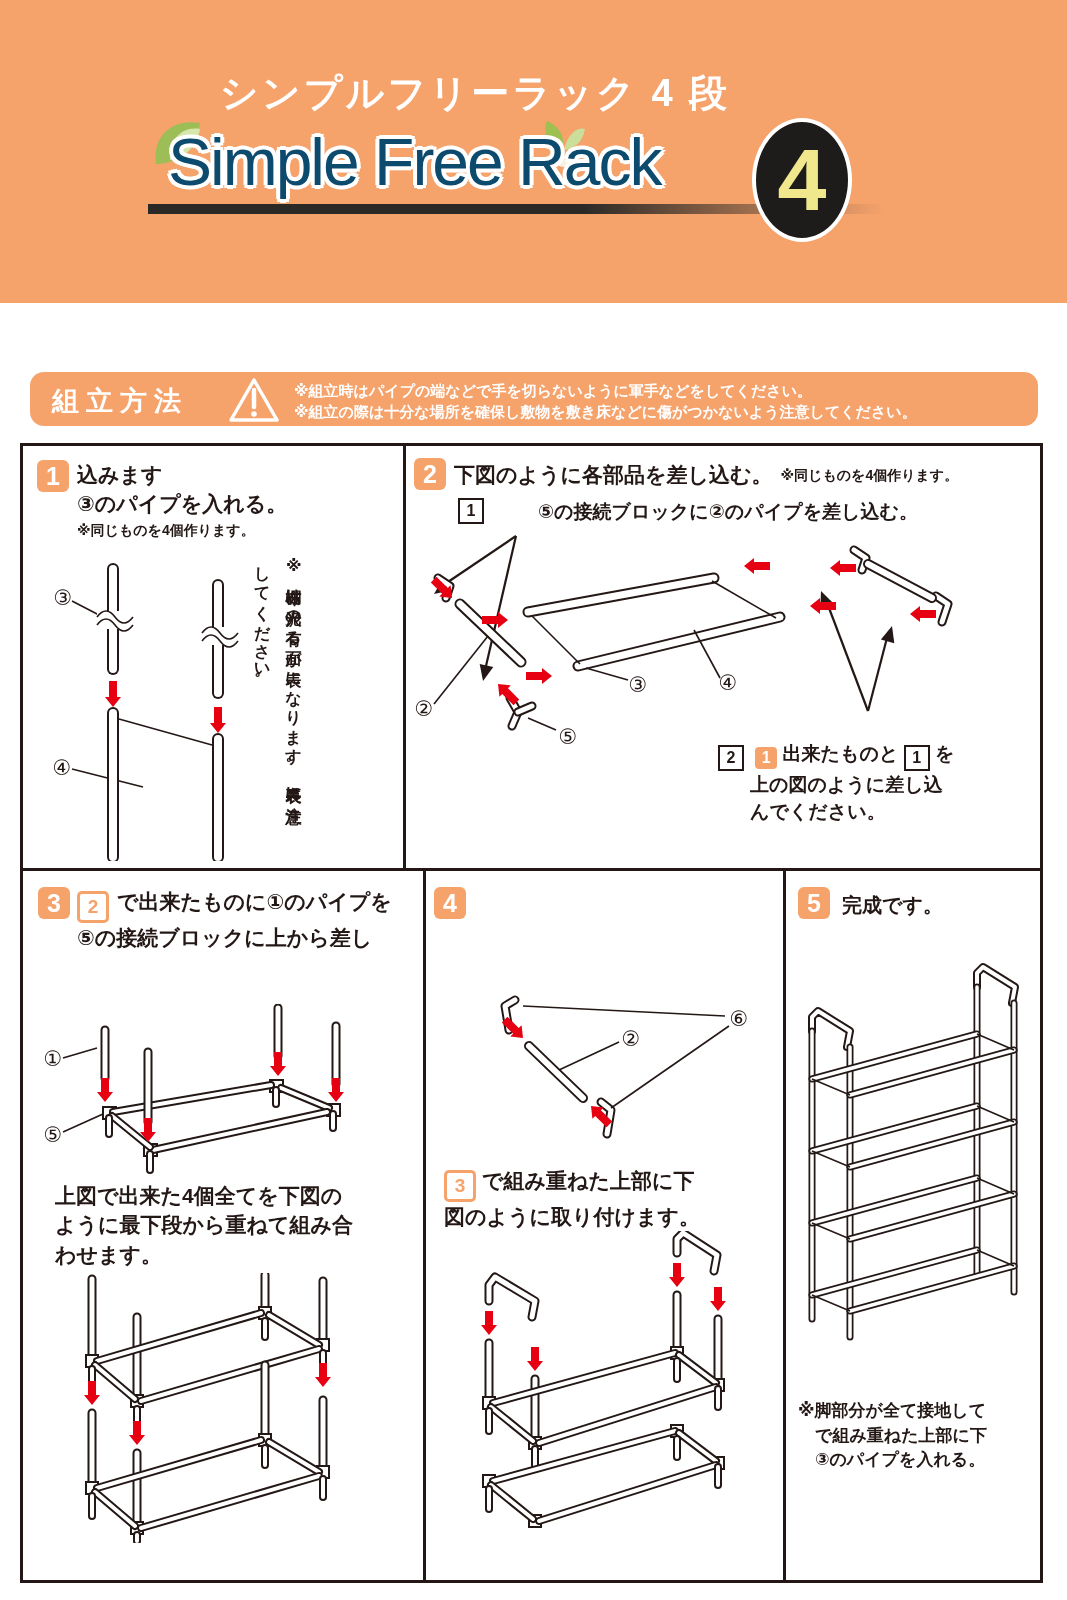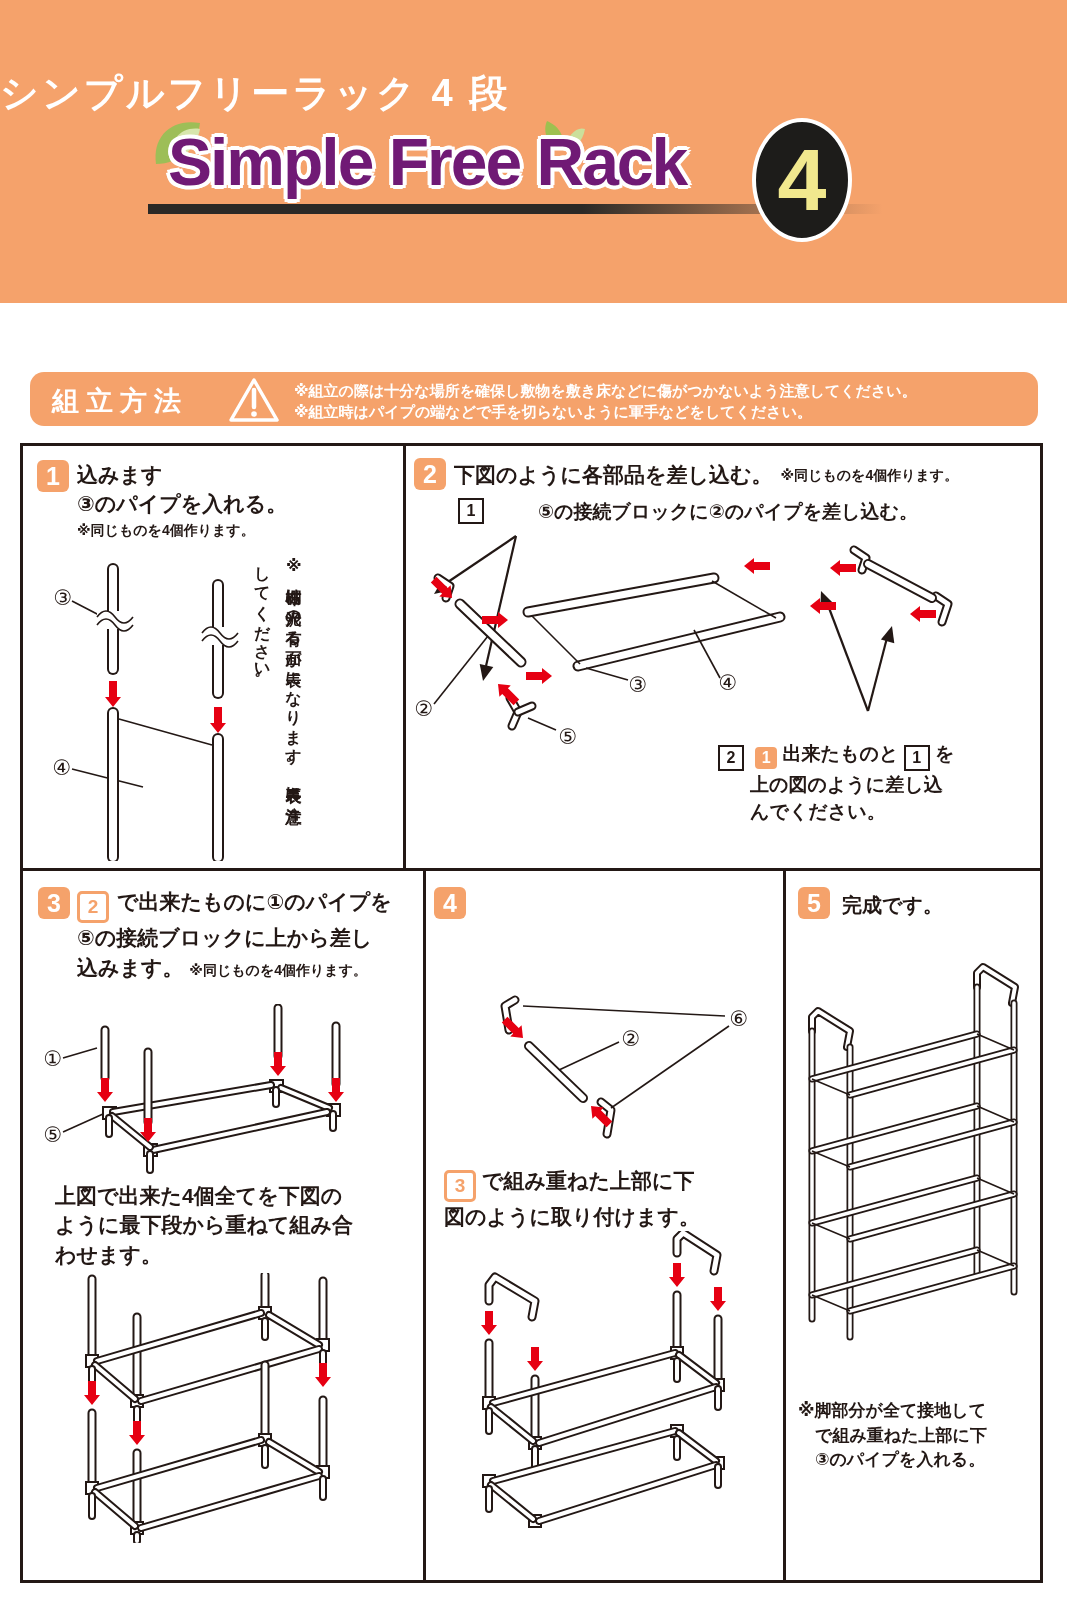--- a/index.html
+++ b/index.html
@@ -1,26 +1,26 @@
 <!DOCTYPE html>
 <html><head>
 <meta charset="utf-8">
 <style>
   html,body{margin:0;padding:0;background:#fff;}
   .page{position:relative;width:1067px;height:1600px;background:#fff;overflow:hidden;
         font-family:"Liberation Sans","DejaVu Sans",sans-serif;color:#231815;}
 
   
   .hdr{position:absolute;top:0;left:0;width:1067px;height:303px;background:#F5A26B;}
-  .hdr-sub{position:absolute;top:68px;left:0;width:950px;text-align:left;
+  .hdr-sub{position:absolute;top:68px;left:0;width:950px;text-align:center;
            font-size:38px;font-weight:bold;color:#fff;letter-spacing:3px;}
   .hdr-underline{position:absolute;top:204px;left:148px;width:790px;height:10px;
            background:linear-gradient(to right,#2b2926 0%,#2b2926 55%,rgba(43,41,38,0) 93%);}
-  .hdr-title{position:absolute;top:124px;left:168px;font-size:66px;font-weight:bold;
-           letter-spacing:-2px;color:#701a75;white-space:nowrap;
+  .hdr-title{position:absolute;top:124px;left:168px;font-size:66px;font-weight:normal;
+           letter-spacing:-2px;color:#0c4a6e;white-space:nowrap;
            text-shadow:-3px -3px 0 #fff,3px -3px 0 #fff,-3px 3px 0 #fff,3px 3px 0 #fff,
                        -4px 0 0 #fff,4px 0 0 #fff,0 -4px 0 #fff,0 4px 0 #fff;}
   .badge{position:absolute;top:118px;left:752px;width:92px;height:116px;background:#1d1c1a;
          border:4px solid #fff;border-radius:50%;display:flex;align-items:center;justify-content:center;}
   .badge span{color:#F1E88E;font-size:88px;font-weight:bold;line-height:1;}
   .leaf-l{position:absolute;top:116px;left:150px;}
   .leaf-r{position:absolute;top:118px;left:540px;}
 
   
   .warn{position:absolute;top:372px;left:30px;width:1008px;height:54px;
@@ -108,22 +108,22 @@
   <div class="warn">
     <div class="warn-label">組立方法</div>
     <span class="warn-tri">
       <svg width="52" height="46" viewBox="0 0 52 46">
         <polygon points="26,3 49,43 3,43" fill="none" stroke="#fff" stroke-width="3.5" stroke-linejoin="round"></polygon>
         <line x1="26" y1="13" x2="26" y2="30" stroke="#fff" stroke-width="4.5" stroke-linecap="round"></line>
         <circle cx="26" cy="37" r="2.8" fill="#fff"></circle>
       </svg>
     </span>
     <div class="warn-texts">
+      <div>※組立時はパイプの端などで手を切らないように軍手などをしてください。</div>
       <div>※組立の際は十分な場所を確保し敷物を敷き床などに傷がつかないよう注意してください。</div>
-      <div>※組立時はパイプの端などで手を切らないように軍手などをしてください。</div>
     </div>
   </div>
 
   <div class="content">
     <div class="dv" style="left:380px;top:0;width:3px;height:422px"></div>
     <div class="dv" style="left:0;top:422px;width:1017px;height:3px"></div>
     <div class="dv" style="left:400px;top:425px;width:3px;height:709px"></div>
     <div class="dv" style="left:760px;top:425px;width:3px;height:709px"></div>
 
     <div class="cell" id="c1">
@@ -244,21 +244,20 @@
         <div class="t19" style="padding-left:32px">上の図のように差し込</div>
         <div class="t19" style="padding-left:32px">んでください。</div>
       </div>
     </div>
 
     <div class="cell" id="c3">
       <span class="stepnum abs" style="left:15px;top:16px">3</span>
       <div class="abs t21" style="left:54px;top:16px;width:340px">
         <div><span class="refbox" style="margin-right:8px">2</span><span>で出来たものに①のパイプを</span></div>
         <div>⑤の接続ブロックに上から差し</div>
-        <div><span>込みます。</span> <span class="t14">※同じものを4個作ります。</span></div>
       </div>
       <svg class="abs" style="left:10px;top:133px" width="380" height="170" viewBox="0 0 380 170">
         <g>
           <rect class="blk" x="70" y="103" width="13" height="12"></rect>
           <rect class="blk" x="111" y="140" width="13" height="12"></rect>
           <rect class="blk" x="237" y="76" width="13" height="12"></rect>
           <rect class="blk" x="294" y="100" width="13" height="12"></rect>
         </g>
         <g>
           <line class="po" stroke-width="8" x1="80" y1="108" x2="238" y2="81"></line>

